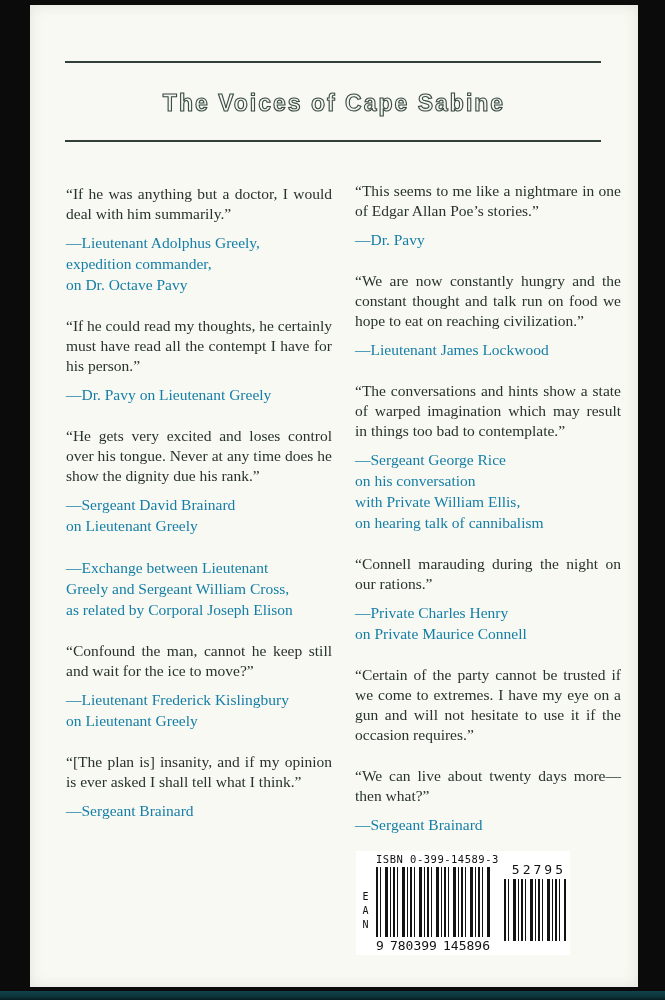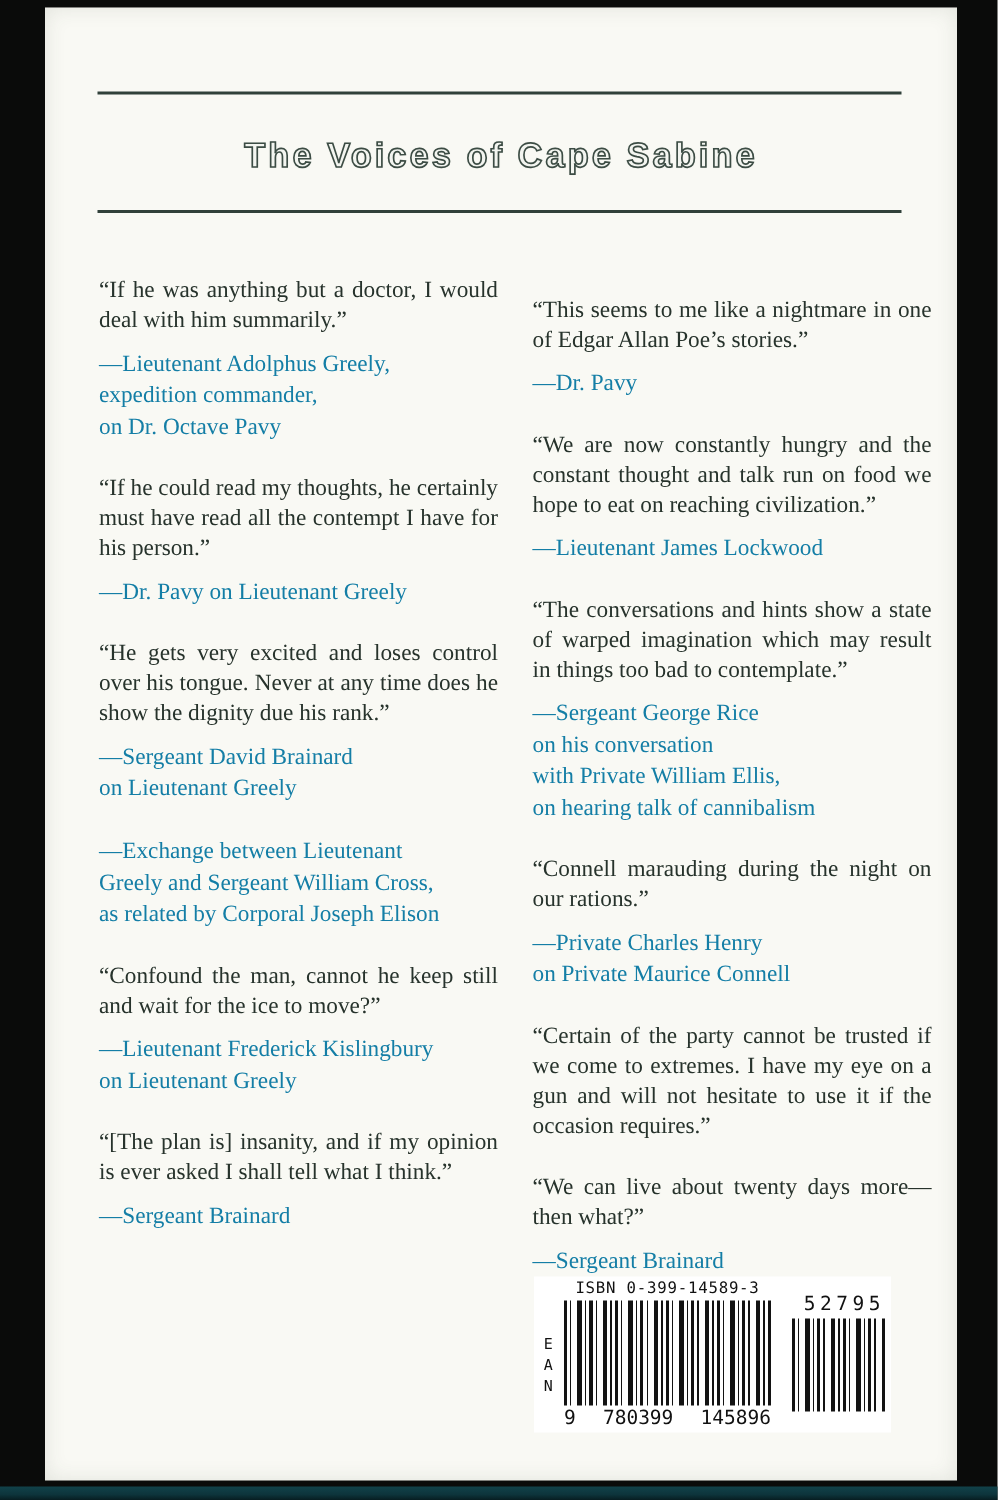--- a/index.html
+++ b/index.html
@@ -46,21 +46,21 @@
   .col{
     position:absolute;
     top:163px;
     width:266px;
     font-size:15.5px;
     line-height:20px;
     color:#27332c;
     margin-top:16px;
   }
   .col-left{left:36px;}
-  .col-right{left:325px; top:176px;}
+  .col-right{left:325px; top:160px;}
   .quote-block{margin-bottom:21px;}
   .quote-text{
     text-align:justify;
     text-justify:inter-word;
     hyphens:auto;
     -webkit-hyphens:auto;
     white-space:pre-line;
   }
   .quote-attr{
     margin-top:8px;
@@ -81,21 +81,21 @@
   .ean-vert{
     font-family:"DejaVu Sans Mono", monospace;
     font-size:10px;
     letter-spacing:3px;
     writing-mode:vertical-lr;
     text-orientation:upright;
     color:#111;
     margin-top:38px;
     margin-right:5px;
   }
-  .bc-main{width:138px;}
+  .bc-main{width:114px;}
   .bc-isbn{
     font-family:"DejaVu Sans Mono", monospace;
     font-size:10.5px;
     letter-spacing:.5px;
     color:#111;
     text-align:center;
     white-space:nowrap;
     margin-bottom:2px;
   }
   .bars{

